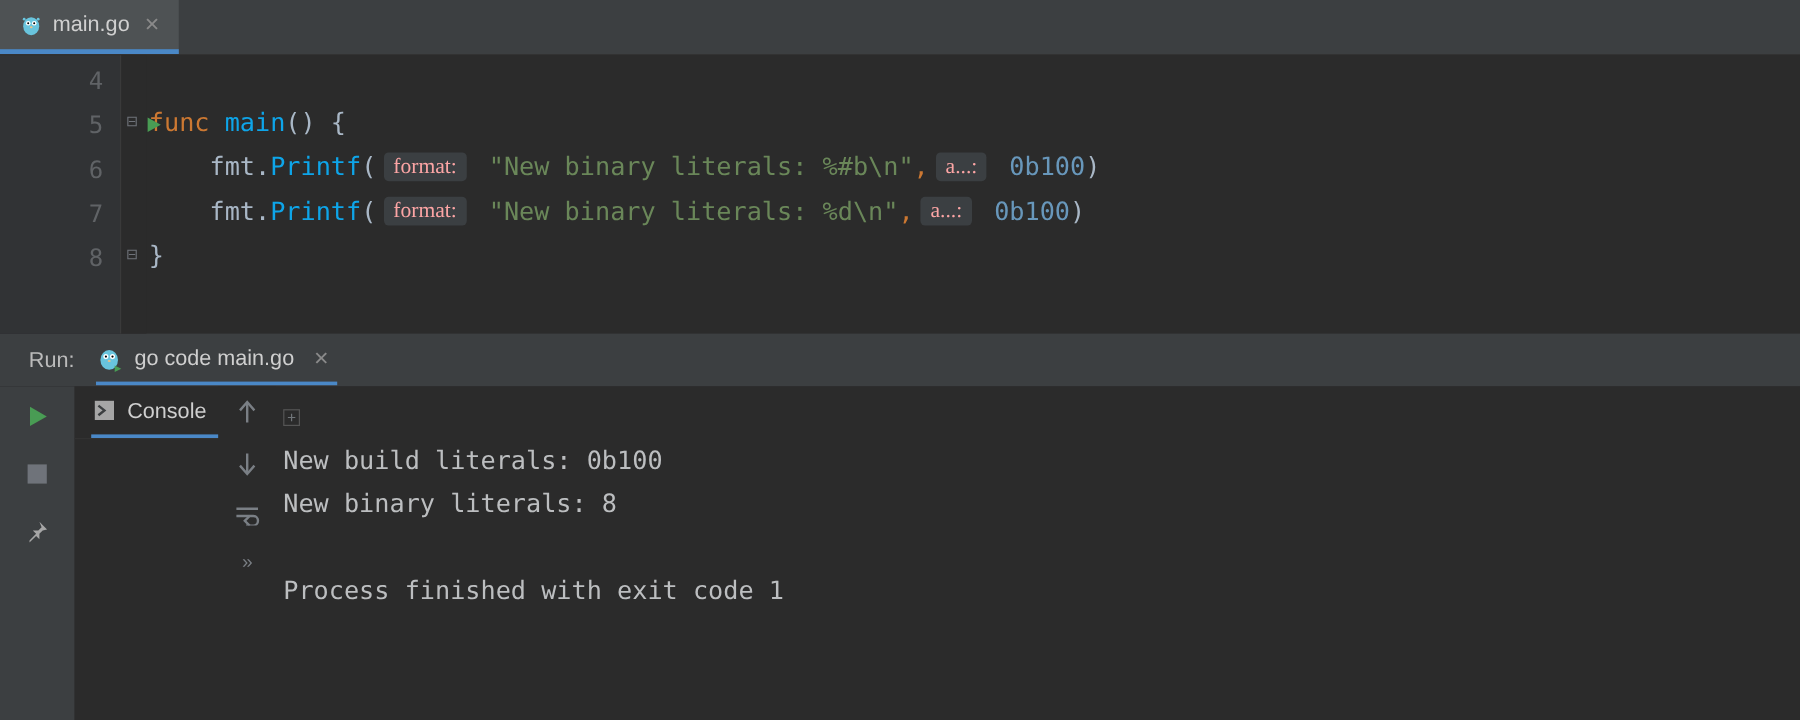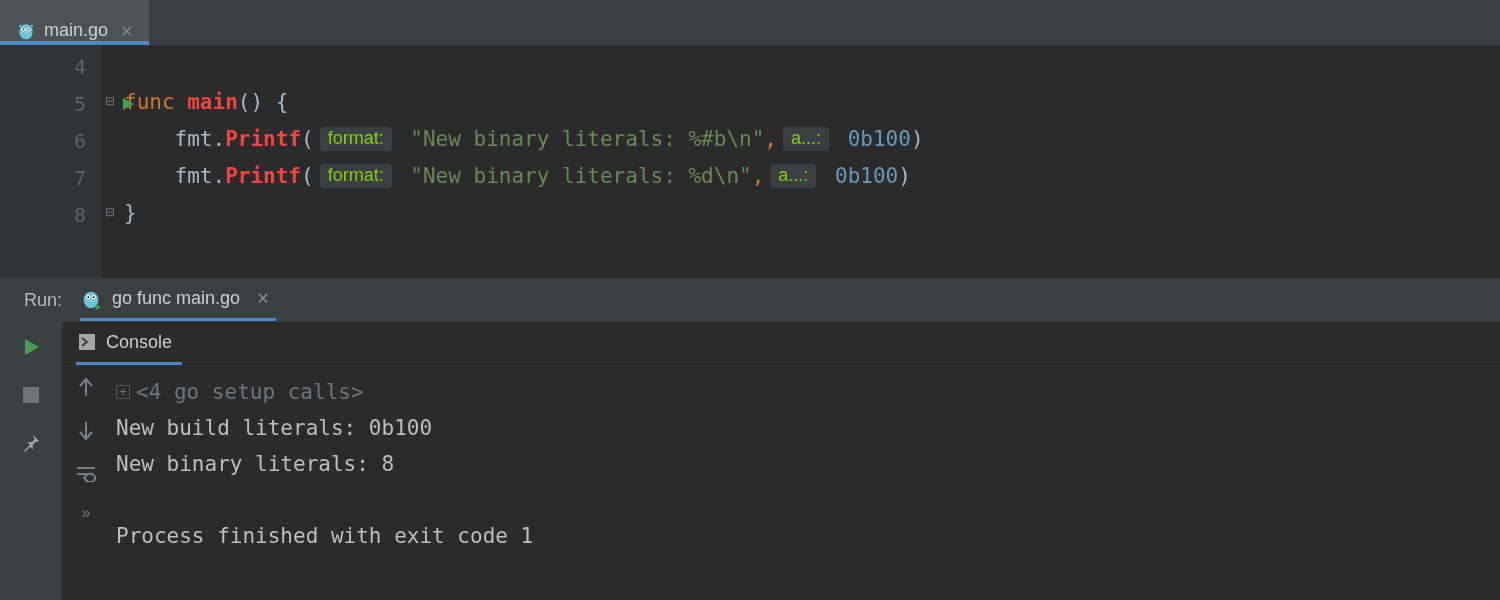--- a/index.html
+++ b/index.html
@@ -14,21 +14,21 @@
 
   
   .tabstrip {
     height: 46px;
     background: #3c3f41;
     display: flex;
     align-items: stretch;
     border-bottom: 1px solid #323232;
   }
   .tab {
-    display: flex; align-items: flex-end; gap: 8px;
+    display: flex; align-items: center; gap: 8px;
     padding: 0 16px;
     background: #4e5254;
     color: #d0d0d0;
     font-size: 18px;
     border-bottom: 4px solid #4a88c7;
     cursor: pointer;
   }
   .tab .close { color: #8a8a8a; font-size: 16px; padding-left: 4px; }
 
   
@@ -71,34 +71,34 @@
   }
   .fold-mark { position:absolute; left:4px; color:#6f737a; font-size:12px; line-height:12px; }
   .code-col { flex: 1; padding-left: 2px; }
   .code-line {
     height: 37px;
     display: flex; align-items: center;
     font-size: 21px;
     white-space: pre;
   }
   .kw     { color: #cc7832; }
-  .ident  { color: #ef4444; font-weight: bold; }
+  .ident  { color: #0ea5e9; }
   .plain  { color: #a9b7c6; }
   .str    { color: #6a8759; }
   .num    { color: #6897bb; }
   .comma  { color: #cc7832; }
   .hint {
     display: inline-flex; align-items: center;
     background: #3b3f42;
-    color: #84cc16;
+    color: #fca5a5;
     font-size: 18px;
     border-radius: 4px;
     padding: 1px 8px 2px 8px;
     margin: 0 6px;
-    font-family: Liberation Sans, sans-serif;
+    font-family: Liberation Serif, serif;
   }
 
   
   .run-header {
     height: 44px;
     background: #3c3f41;
     display: flex; align-items: center;
     font-size: 18px;
     color: #bbbbbb;
     padding-left: 24px;
@@ -122,21 +122,21 @@
   .run-left {
     width: 62px;
     background: #3c3f41;
     display: flex; flex-direction: column; align-items: center;
     padding-top: 12px; gap: 22px;
   }
   .run-left .icon-btn { width: 26px; height: 26px; color: #a6a6a6; display:flex; align-items:center; justify-content:center; cursor:pointer; }
   .run-left .play { color: #499c54; font-size: 22px; }
   .run-left .stop { width:16px; height:16px; background:#6f737a; }
 
-  .run-right { flex:1; display:flex; flex-direction:column; }
+  .run-right { flex:1; display:flex; flex-direction:row; }
   .console-tabbar {
     height: 44px; display:flex; align-items:center;
     border-bottom: 1px solid #323232;
     padding-left: 14px; gap: 10px;
   }
   .console-tab {
     display:flex; align-items:center; gap:10px;
     height: 100%; padding: 0 10px 0 2px;
     border-bottom: 3px solid #4a88c7;
     color:#cfcfcf; font-size:18px;
@@ -214,21 +214,21 @@
       <svg viewBox="0 0 24 24" width="22" height="22">
         <ellipse cx="12" cy="13" rx="8" ry="9" fill="#69c4dd"></ellipse>
         <circle cx="9" cy="10" r="2.3" fill="#fff"></circle>
           <circle cx="15" cy="10" r="2.3" fill="#fff"></circle>
         <circle cx="9" cy="10" r="1" fill="#000"></circle>
           <circle cx="15" cy="10" r="1" fill="#000"></circle>
         <ellipse cx="12" cy="14" rx="1.4" ry="1" fill="#e9c38a"></ellipse>
         <polygon points="17,18 23,21 17,24" fill="#499c54"></polygon>
       </svg>
     </span>
-    <span>go func main.go</span>
+    <span>go code main.go</span>
     <span class="close">✕</span>
   </div>
 </div>
 
 <div class="runwin">
   <div class="run-left">
     <span class="icon-btn play">
       <svg width="20" height="20" viewBox="0 0 20 20">
           <polygon points="4,2 18,10 4,18" fill="#499c54"></polygon>
         </svg>
@@ -272,21 +272,21 @@
           <svg width="22" height="18" viewBox="0 0 22 18" fill="none" stroke="#7a7f85" stroke-width="2">
             <line x1="2" y1="4" x2="20" y2="4"></line>
               <path d="M2 10 H16 a4 4 0 0 1 0 8 H10"></path>
               <polyline points="13,14 9,18 13,22" transform="translate(0,-4)"></polyline>
           </svg>
         </span>
         <span class="icon-btn" style="font-size:16px;color:#7a7f85">»</span>
       </div>
 
       <div class="console-out mono" id="console-out">
-          <div class="console-line folded"><span class="fold-box">+</span><span>&lt;4 go setup calls&gt;</span></div>
+          <div class="console-line folded"><span class="fold-box">+</span></div>
           <div class="console-line">New build literals: 0b100</div>
           <div class="console-line">New binary literals: 8</div>
           <div class="console-line"></div>
           <div class="console-line">Process finished with exit code 1</div>
         </div>
     </div>
   </div>
 </div>
 
 </body></html>

